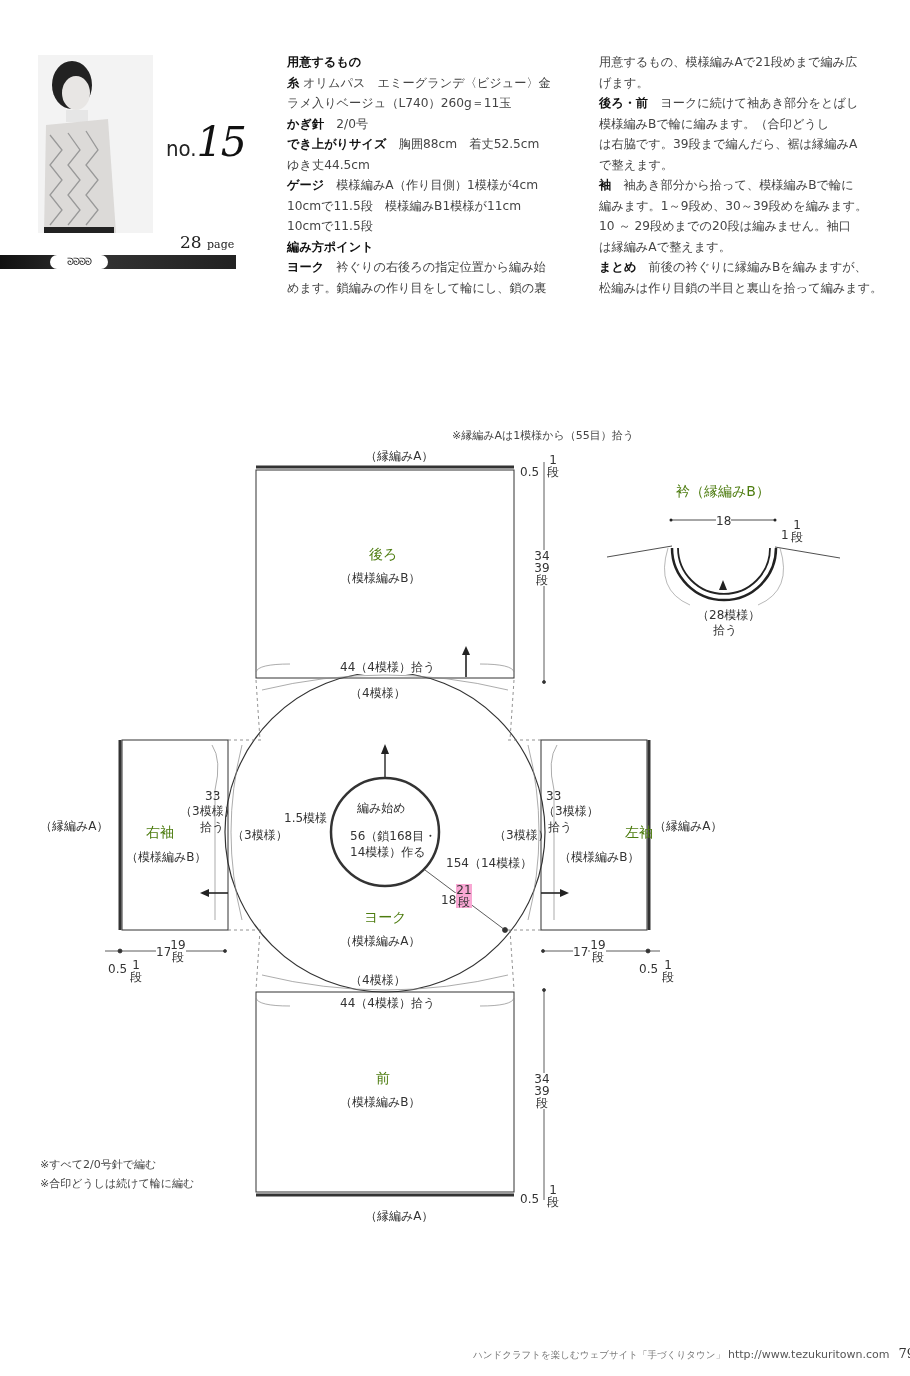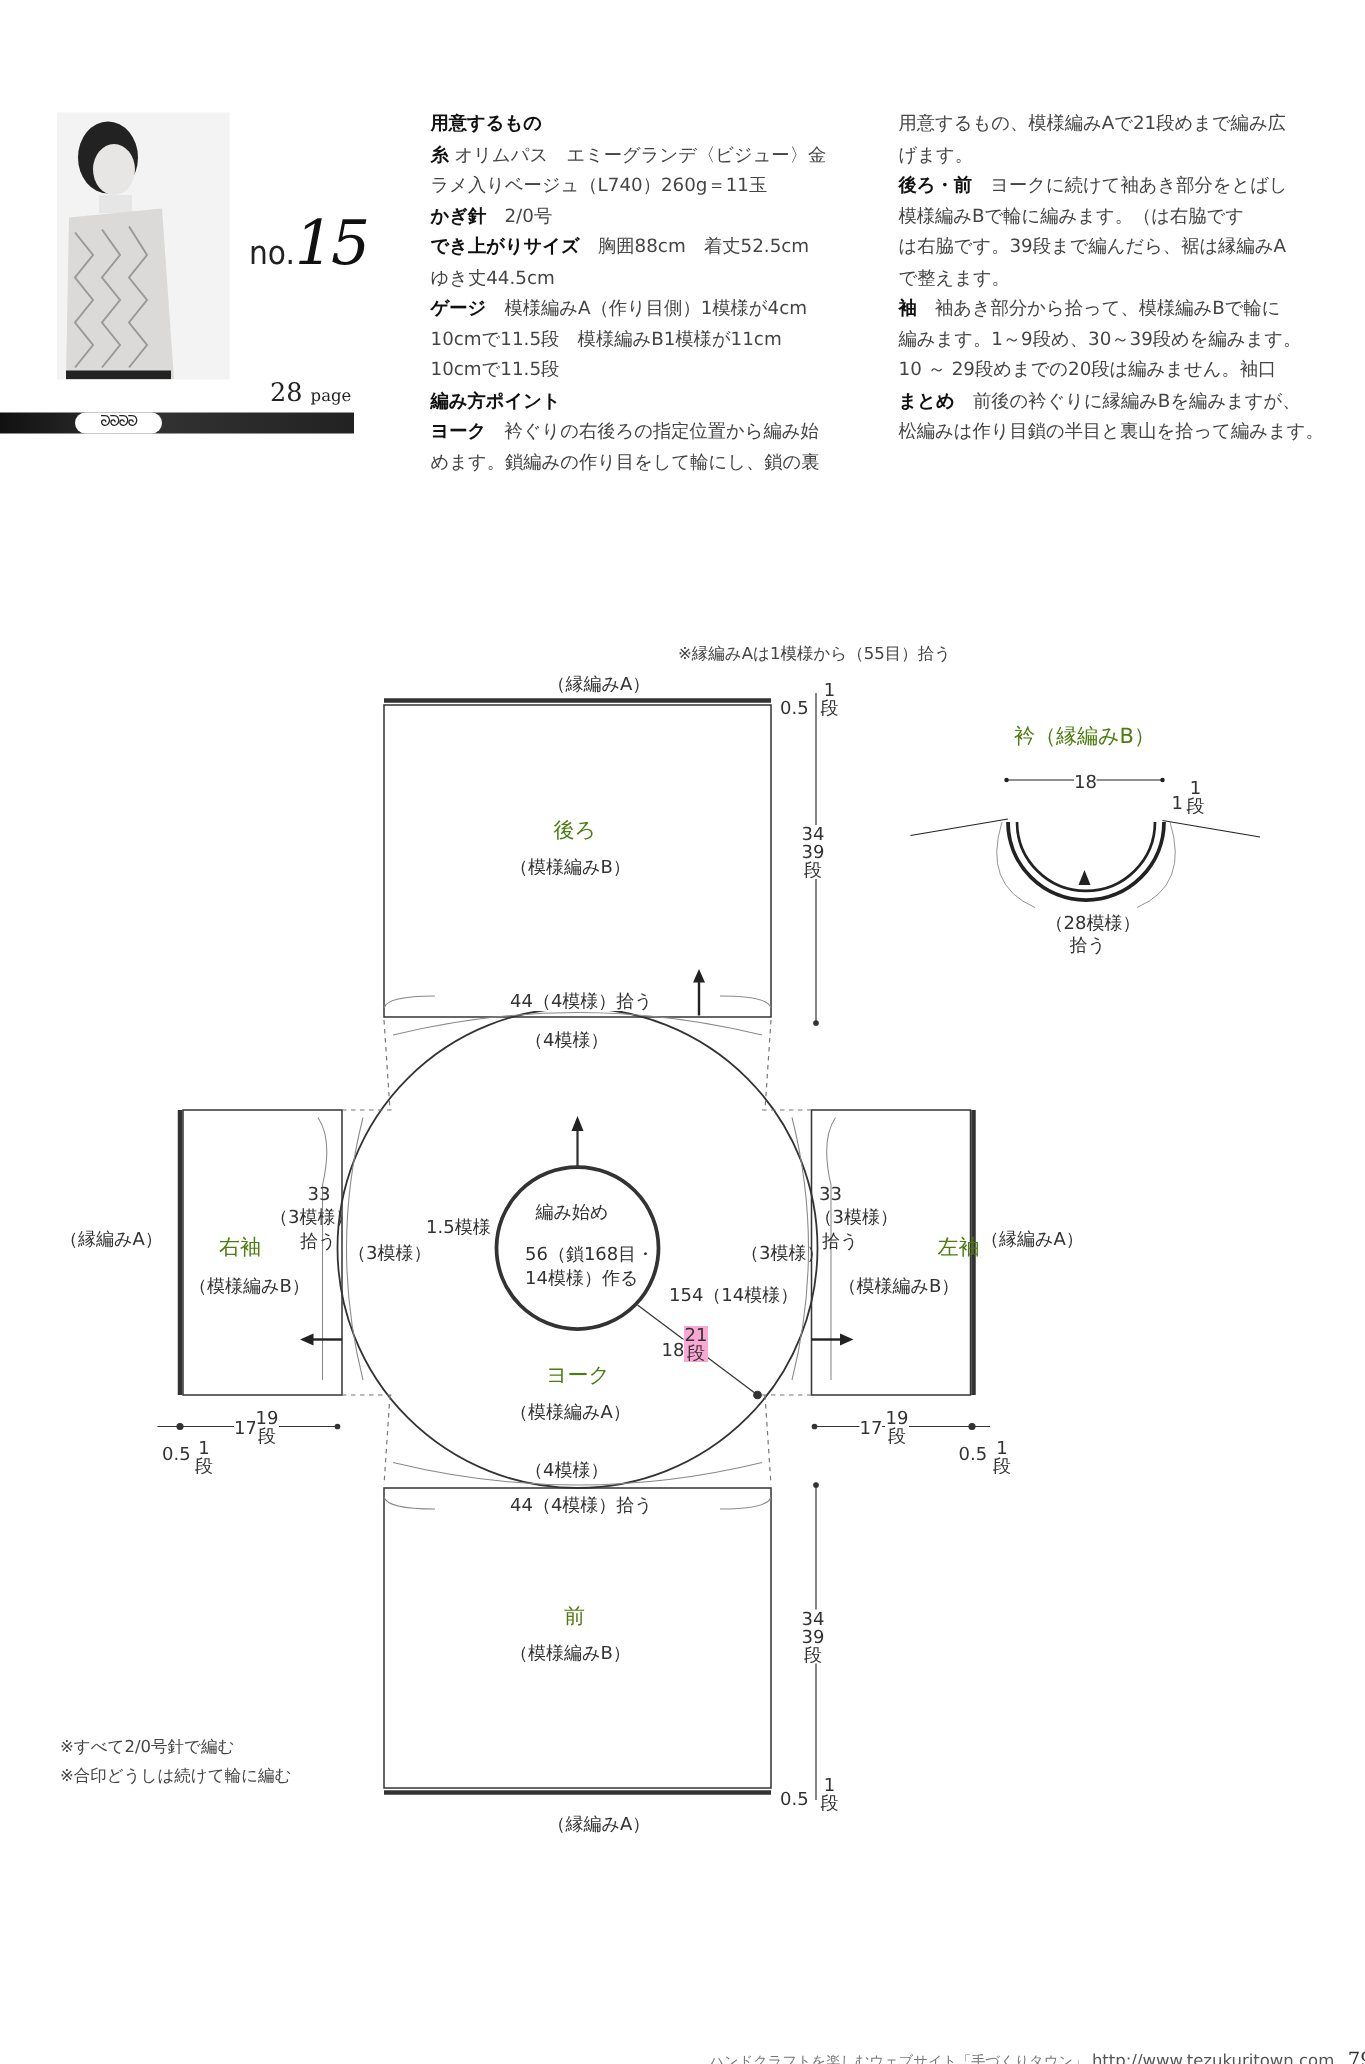--- a/index.html
+++ b/index.html
@@ -1,18 +1,18 @@
 <!DOCTYPE html>
 <html><head>
 <meta charset="utf-8">
 <style>
   html, body { margin: 0; padding: 0; background: #ffffff; }
   body { width: 910px; height: 1376px; position: relative; overflow: hidden;
          font-family: "DejaVu Sans", sans-serif; color: #333; }
-  .abs { position: absolute; margin-top: 20px; }
+  .abs { position: absolute; }
   
   .photo { left: 38px; top: 55px; width: 115px; height: 178px; background: #f1f1f1; overflow: hidden; }
   .no-label { left: 166px; top: 118px; font-family: "DejaVu Sans Condensed","DejaVu Sans", sans-serif; font-size: 22px; color: #222; }
   .no-label .num { font-family: "DejaVu Serif", serif; font-style: italic; font-size: 41px; font-weight: 300; color:#111; letter-spacing:-2px; }
   .page-ref { left: 180px; top: 232px; font-family: "DejaVu Serif", serif; font-size: 17px; color: #222; }
   .page-ref .small { font-size: 11px; }
   .band { left: 0px; top: 255px; width: 236px; height: 14px; background: linear-gradient(90deg,#111 0%,#333 40%,#222 100%); }
   .band-orn { left: 50px; top: 255px; width: 58px; height: 14px; background:#fff; border-radius:7px; font-size:10px; line-height:14px; text-align:center; color:#222; letter-spacing:-1px; }
 
   .text-col { font-size: 12.2px; line-height: 20.5px; color: #444; }
@@ -70,26 +70,27 @@
     <p><span>10cmで11.5段　模様編みB1模様が11cm</span></p>
     <p><span>10cmで11.5段</span></p>
     <p><b>編み方ポイント</b><span></span></p>
     <p><b>ヨーク</b><span>　衿ぐりの右後ろの指定位置から編み始</span></p>
     <p><span>めます。鎖編みの作り目をして輪にし、鎖の裏</span></p>
   </div>
 <div class="abs text-col col2" id="col2">
     <p><span>用意するもの、模様編みAで21段めまで編み広</span></p>
     <p><span>げます。</span></p>
     <p><b>後ろ・前</b><span>　ヨークに続けて袖あき部分をとばし</span></p>
-    <p><span>模様編みBで輪に編みます。（は右脇です</span></p>
+    <p><span>模様編みBで輪に編みます。（合印どうし</span></p>
     <p><span>は右脇です。39段まで編んだら、裾は縁編みA</span></p>
     <p><span>で整えます。</span></p>
     <p><b>袖</b><span>　袖あき部分から拾って、模様編みBで輪に</span></p>
     <p><span>編みます。1～9段め、30～39段めを編みます。</span></p>
     <p><span>10 ～ 29段めまでの20段は編みません。袖口</span></p>
+    <p><span>は縁編みAで整えます。</span></p>
     <p><b>まとめ</b><span>　前後の衿ぐりに縁編みBを編みますが、</span></p>
     <p><span>松編みは作り目鎖の半目と裏山を拾って編みます。</span></p>
   </div>
 
 <svg class="diagram" width="910" height="1376" viewBox="0 0 910 1376">
   <g fill="none" stroke="#333" stroke-width="1">
 
     <rect x="256" y="470" width="258" height="208"></rect>
     <line x1="256" y1="467" x2="514" y2="467" stroke-width="3"></line>
 

